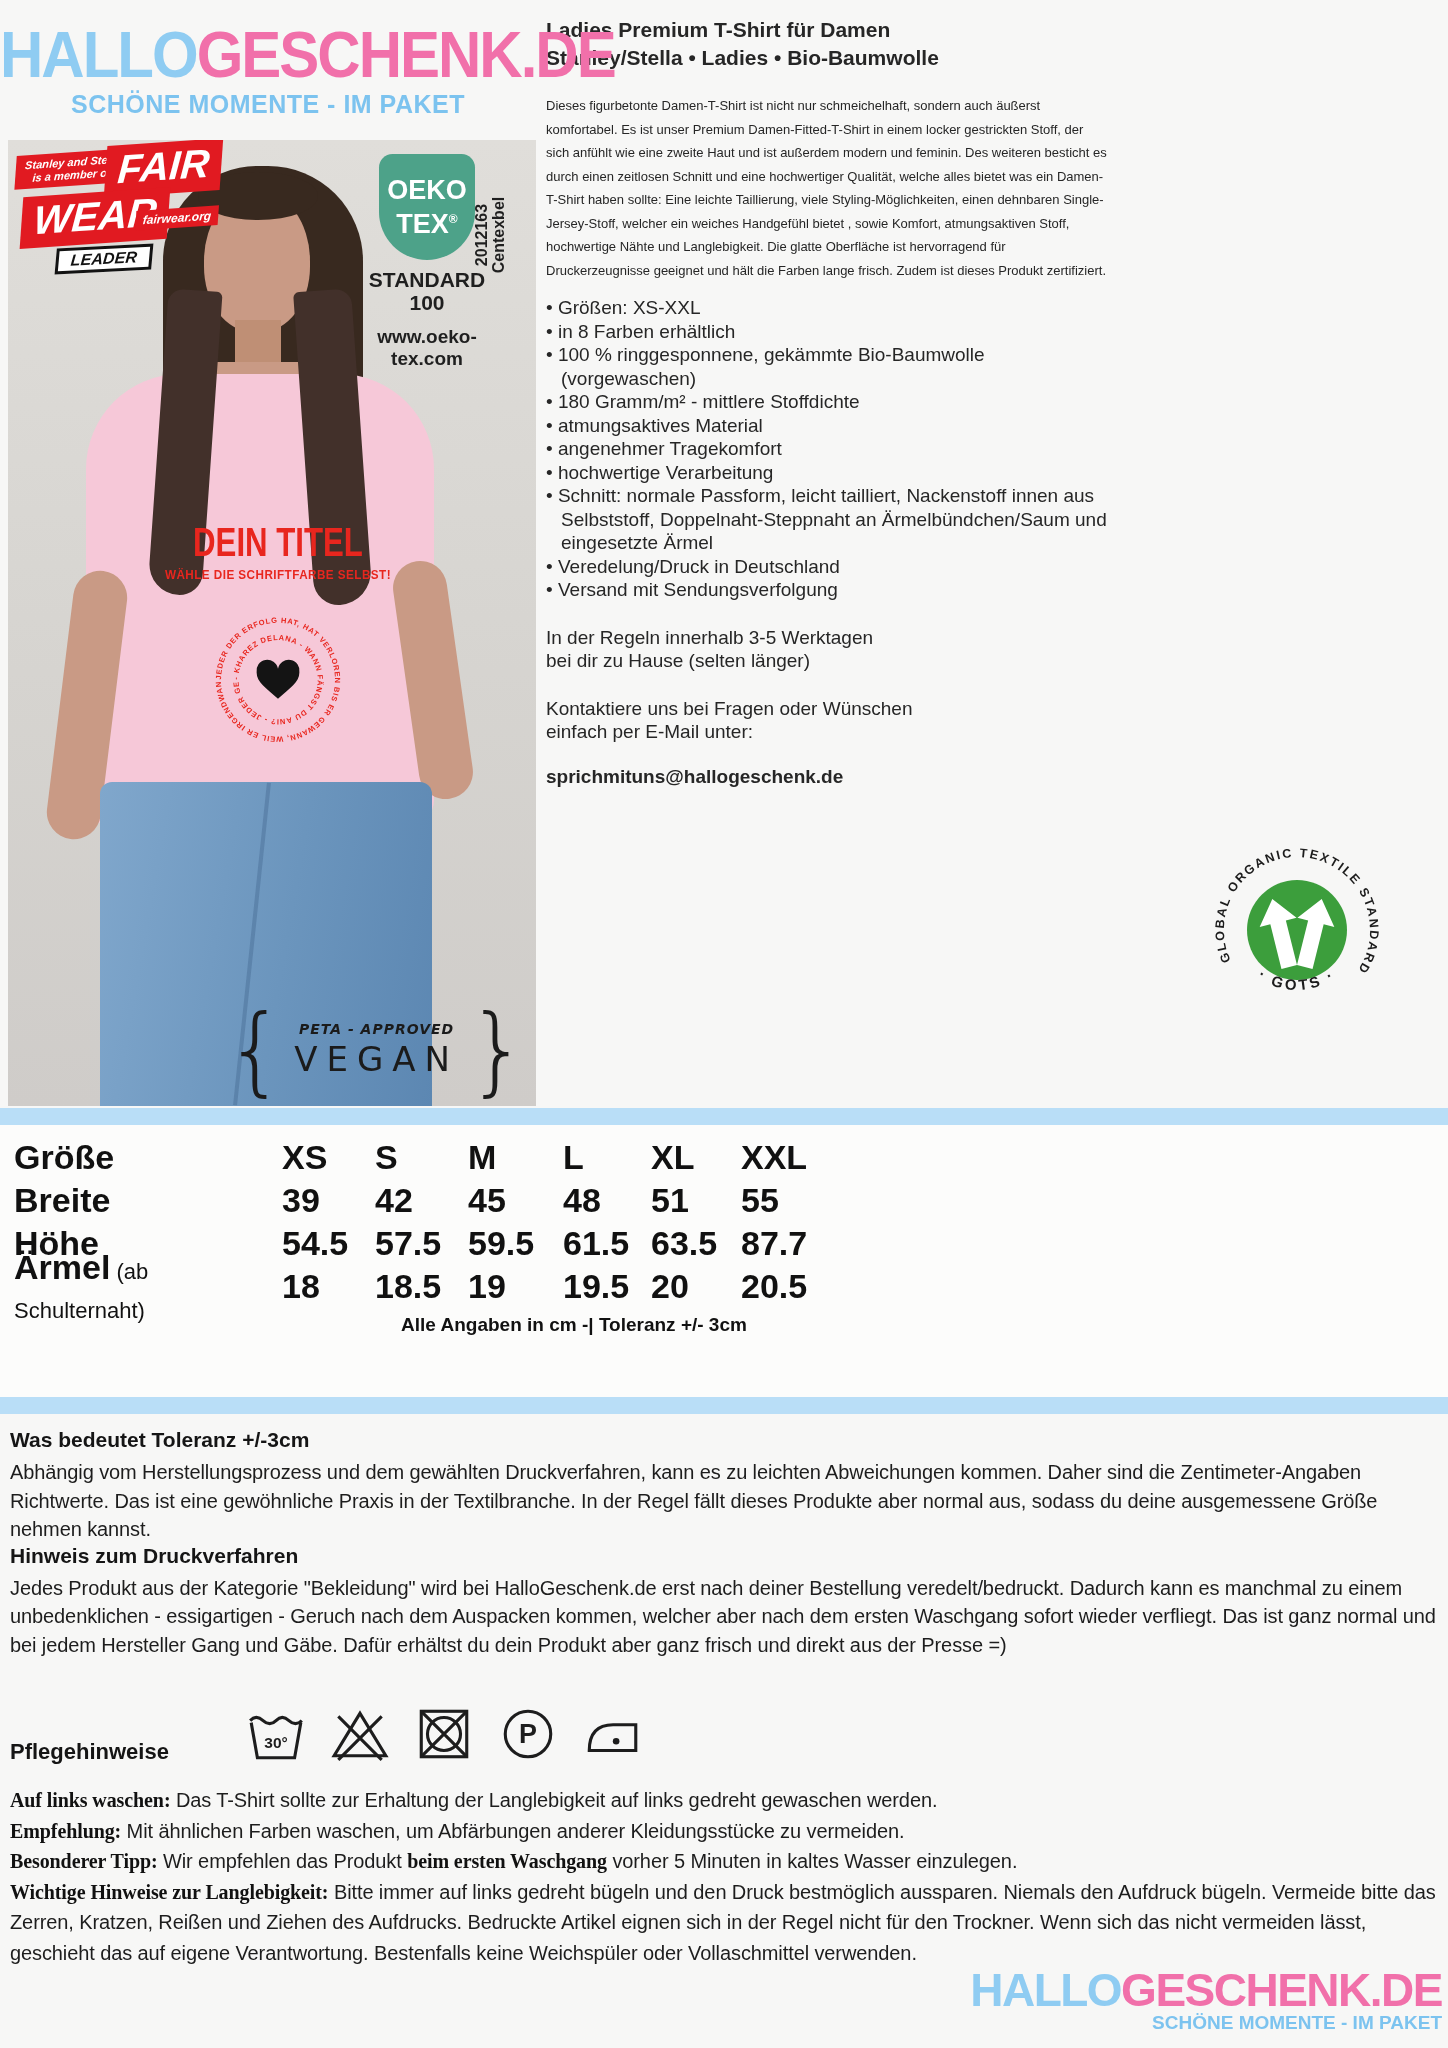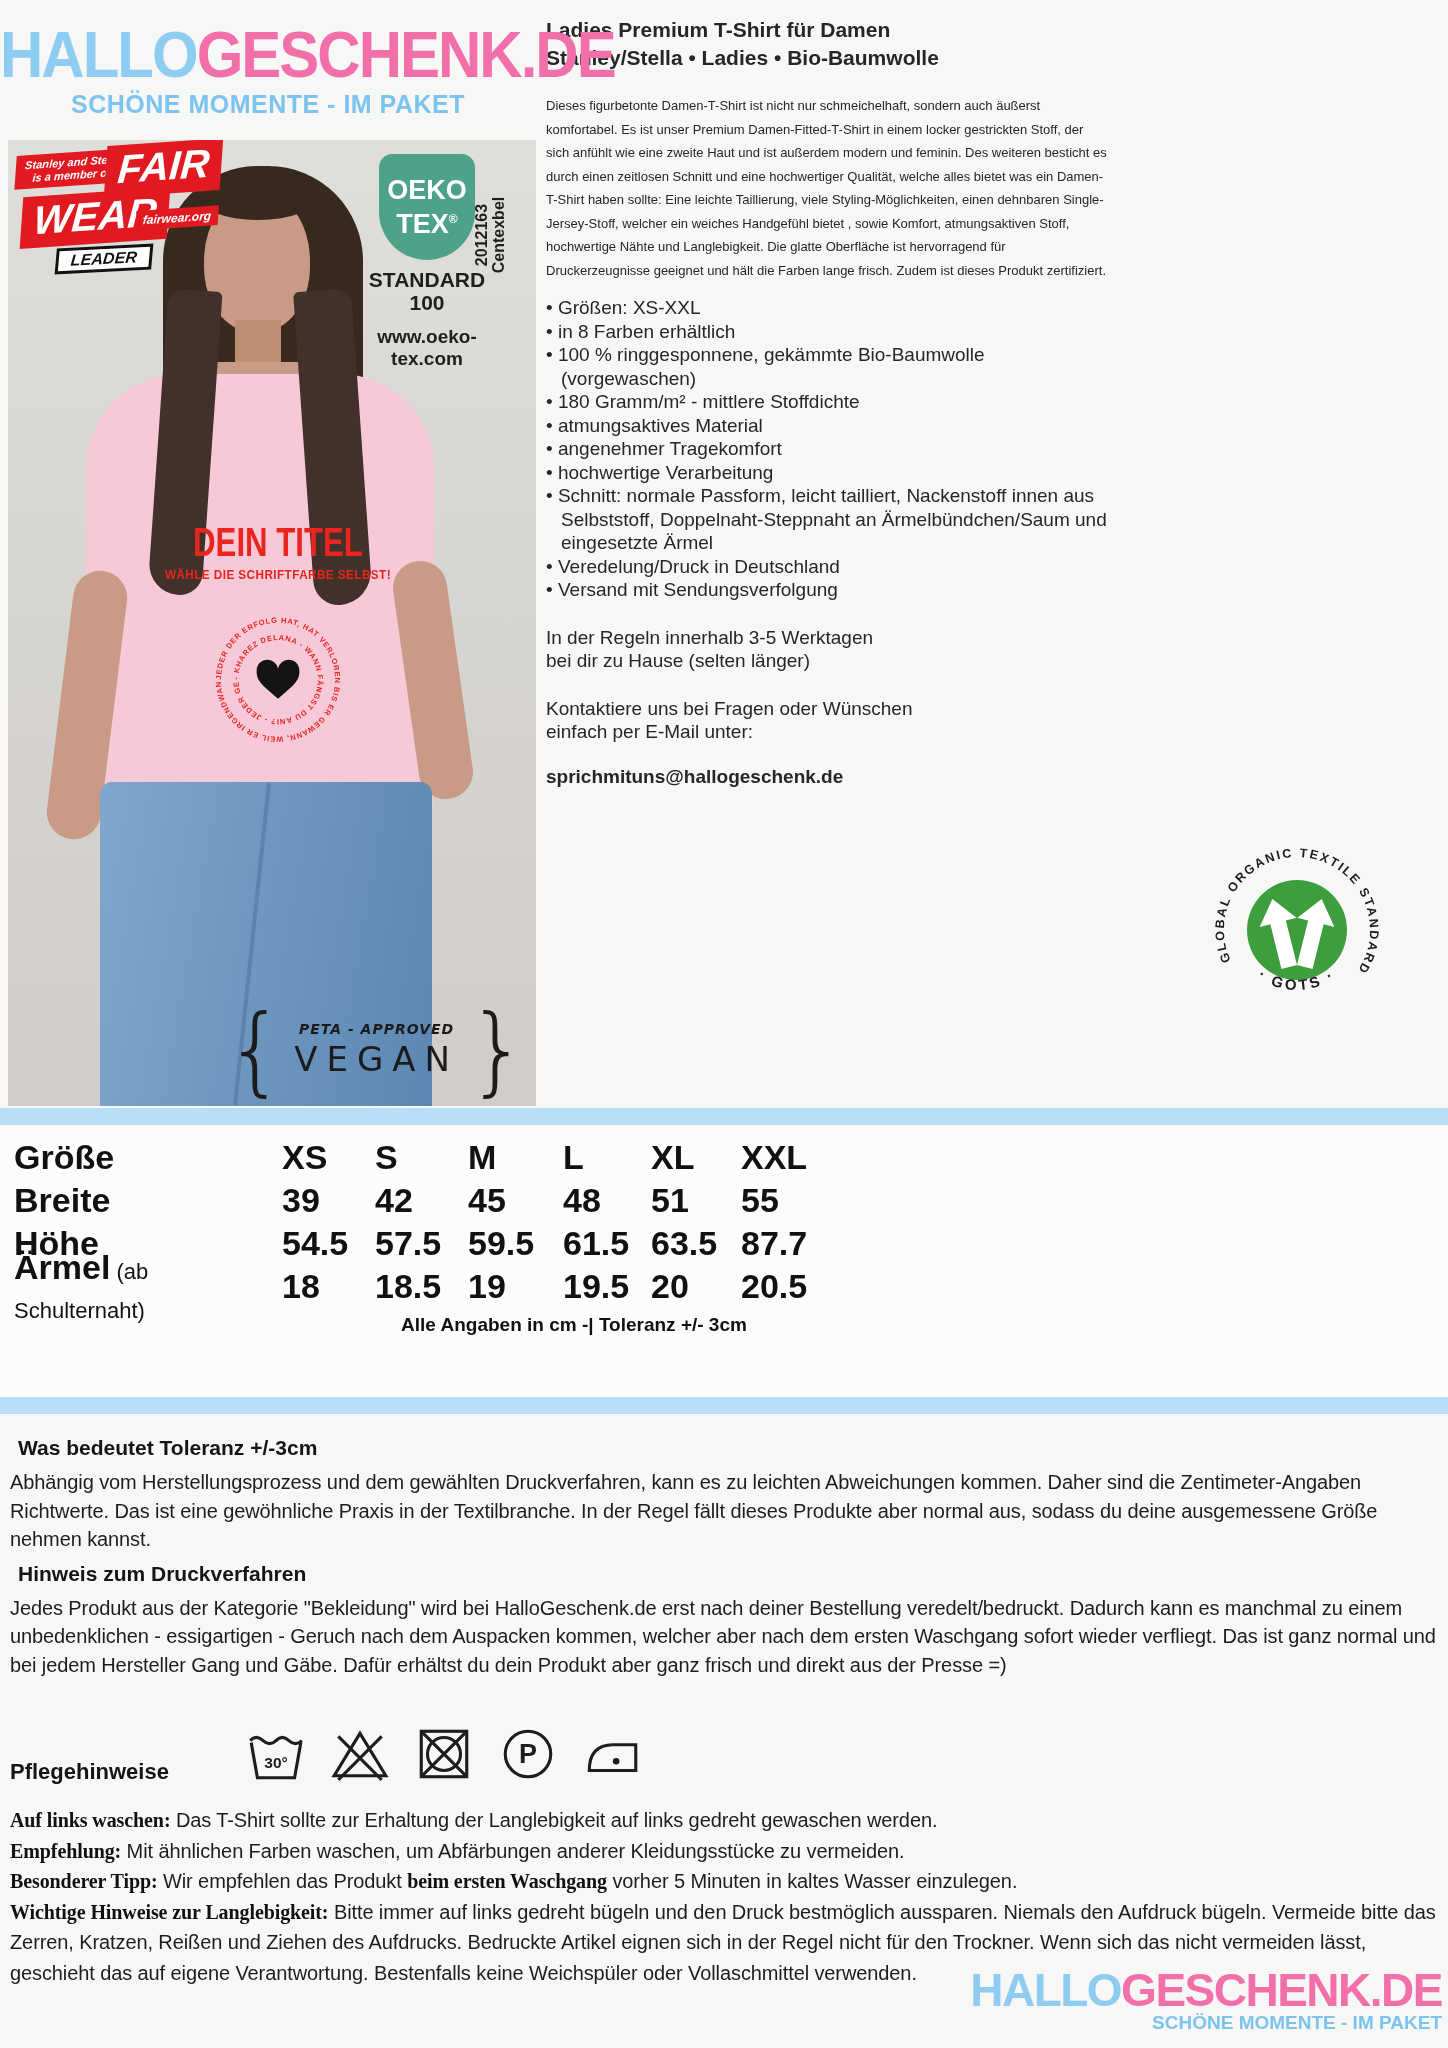--- a/index.html
+++ b/index.html
@@ -83,21 +83,21 @@
   .stripe{position:absolute;left:0;width:1448px;height:17px;background:#b9def7;}
   .stripe.s1{top:0;} .stripe.s2{top:289px;}
   .size-table{position:absolute;left:14px;top:28px;display:grid;
               grid-template-columns:268px 93px 93px 95px 88px 90px 100px;
               grid-auto-rows:43px;font-size:34px;font-weight:700;color:#111;align-items:center;}
   .size-table .suffix{font-size:22px;font-weight:400;}
   .table-note{position:absolute;left:0;top:206px;width:1148px;text-align:center;font-size:19px;font-weight:700;color:#111;}
 
   
   .bottom{position:absolute;left:10px;top:1428px;width:1430px;z-index:1;}
-  .bottom h3{margin:8px;font-size:21px;font-weight:700;color:#151515;}
+  .bottom h3{margin:0;font-size:21px;font-weight:700;color:#151515;}
   .bottom p{margin:6px 0 0;font-size:20px;line-height:28.5px;letter-spacing:-.1px;color:#1d1d1d;}
   .sec2{margin-top:40px;}
   .care-row{display:flex;align-items:flex-end;margin-top:44px;gap:26px;}
   .care-label{font-size:22px;font-weight:700;color:#151515;margin-right:50px;}
   .care-icons{display:flex;gap:22px;align-items:center;}
   .care-lines{margin-top:20px;}
   .care-line{font-size:20px;line-height:30.5px;letter-spacing:-.1px;color:#1d1d1d;}
   .care-line b{font-weight:700;color:#111;font-family:Liberation Serif, serif;}
 
   

